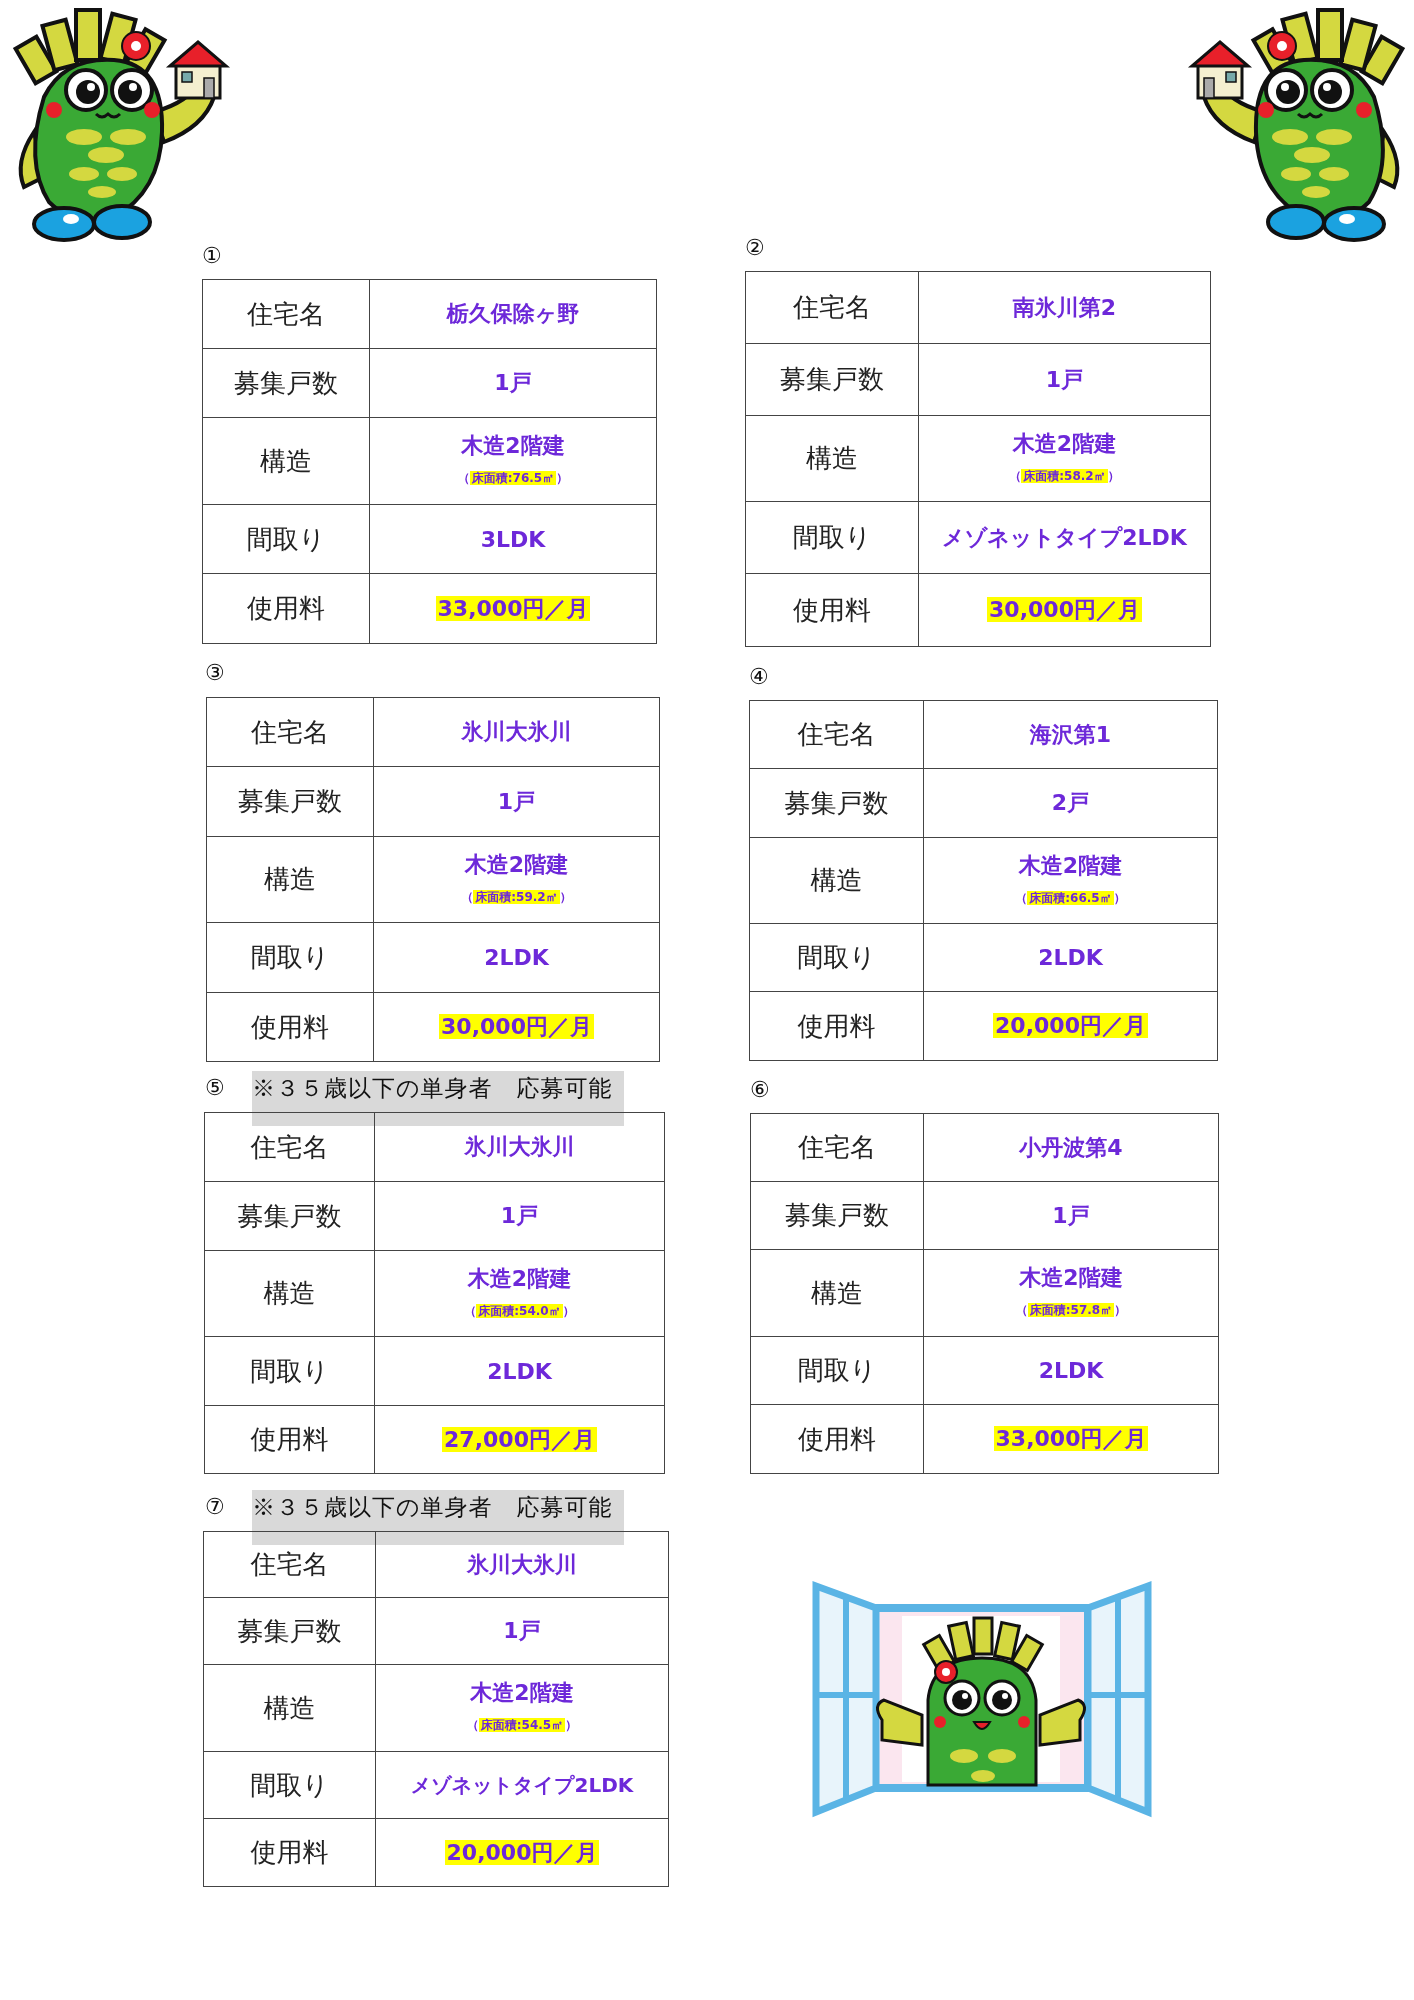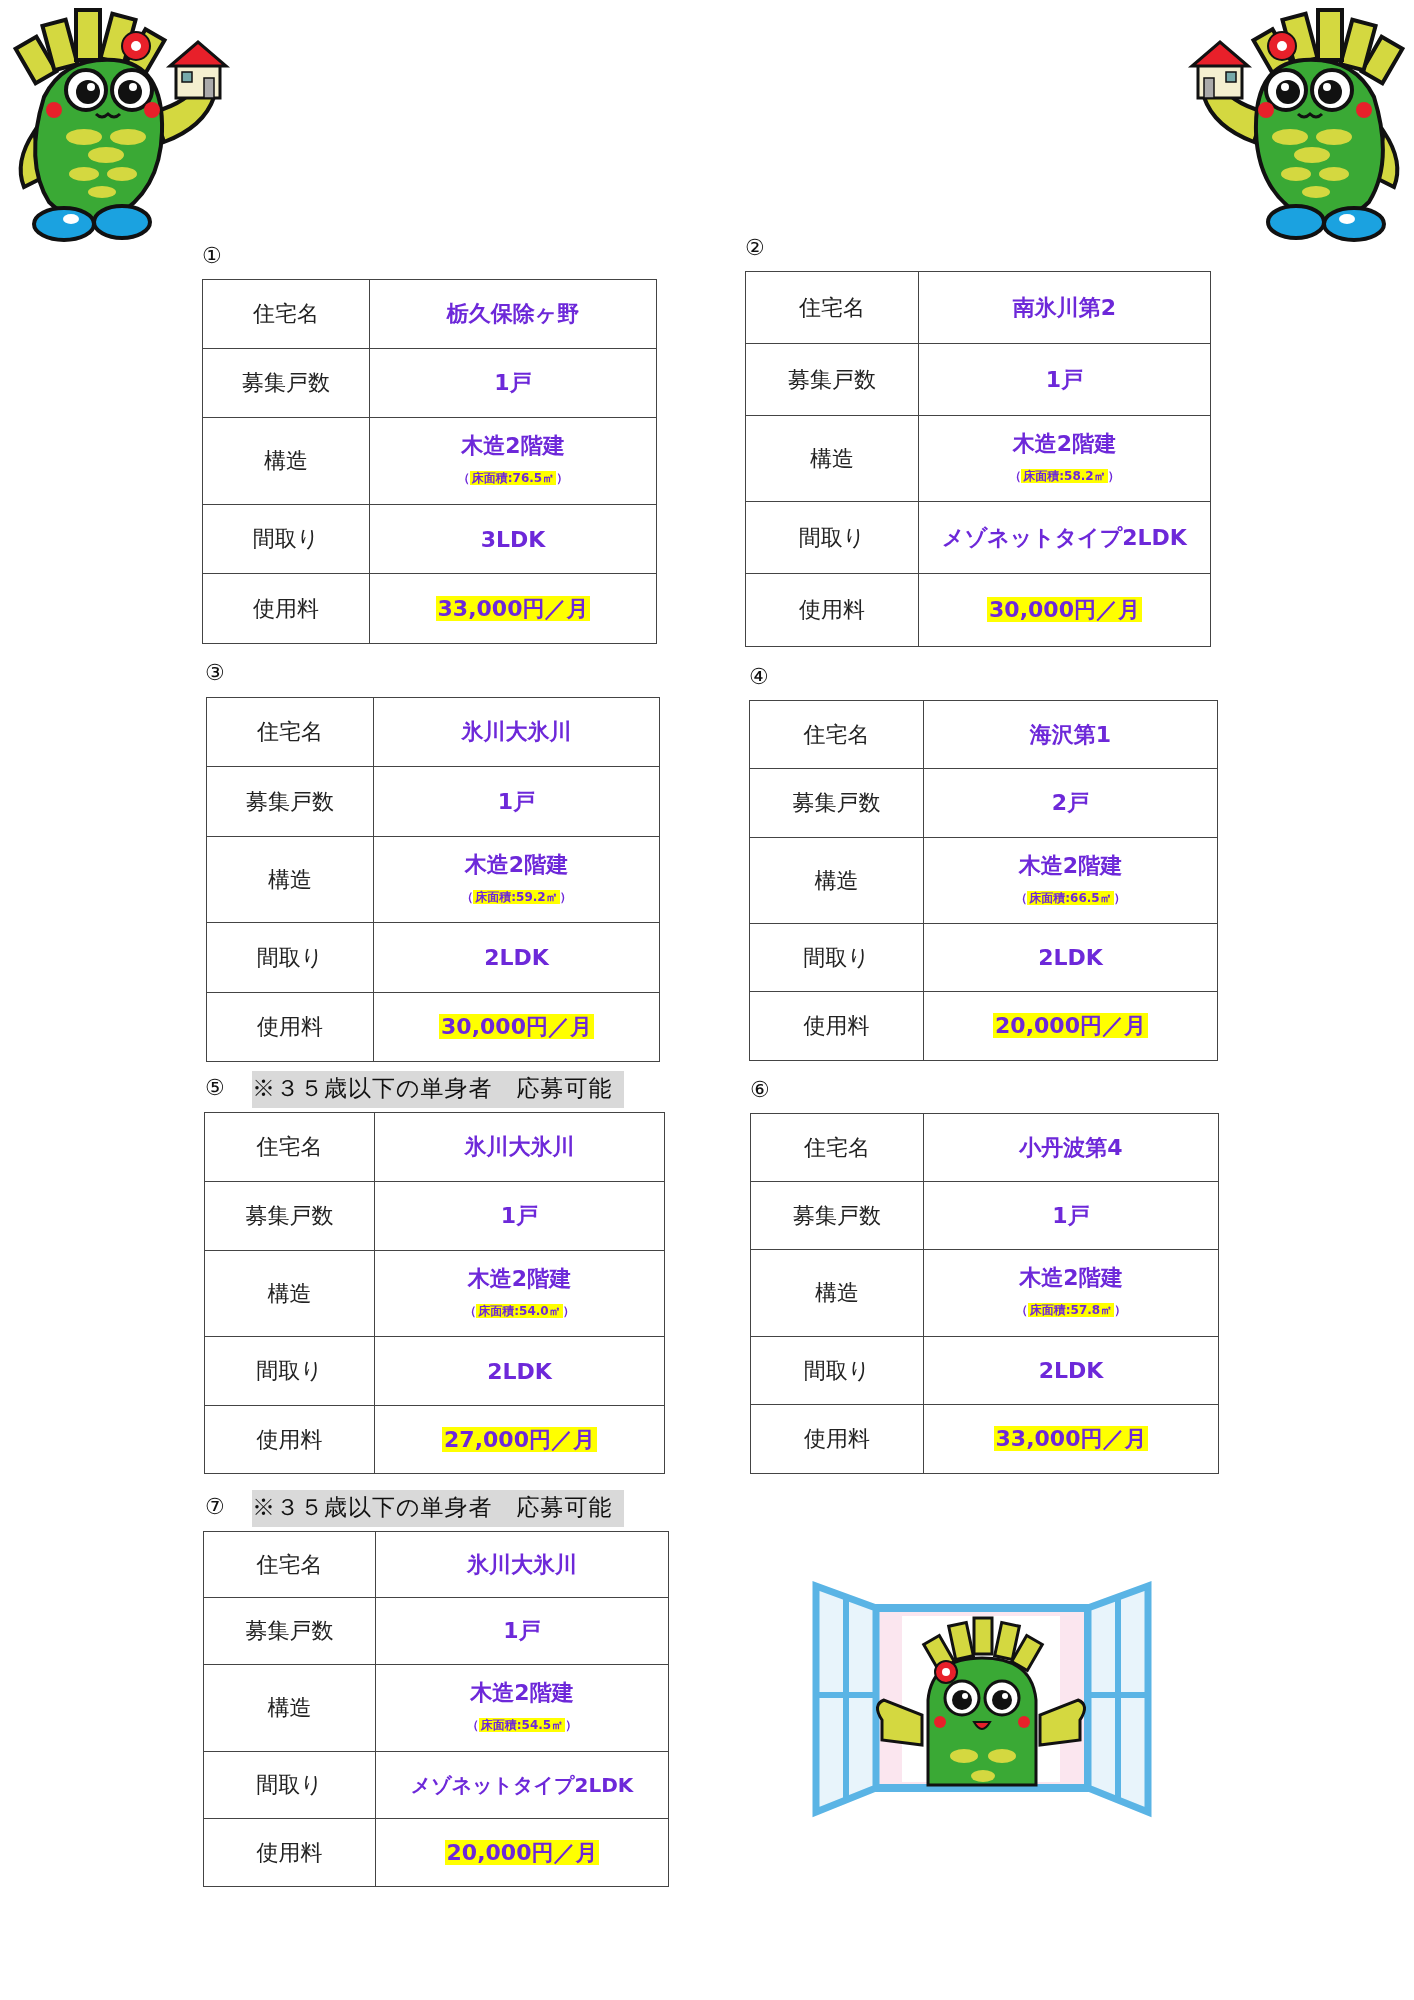--- a/index.html
+++ b/index.html
@@ -1,24 +1,24 @@
 <!DOCTYPE html>
 <html><head>
 <meta charset="utf-8">
 <style>
   html, body { margin: 0; padding: 0; background: #ffffff; }
   body { width: 1414px; height: 2000px; position: relative; overflow: hidden;
          font-family: "DejaVu Sans", "Liberation Sans", sans-serif; color: #111; }
   .marker { position: absolute; font-family: "DejaVu Serif", "Liberation Serif", serif;
             font-size: 22px; color: #111; }
   .note { position: absolute; font-family: "DejaVu Serif", "Liberation Serif", serif;
-          font-size: 23px; background: #d9d9d9; padding: 2px 0 4px 0; letter-spacing: 1px; white-space: nowrap; }
+          font-size: 23px; background: #d9d9d9; padding: 2px 0 22px 0; letter-spacing: 1px; white-space: nowrap; }
   table.unit { position: absolute; border-collapse: collapse; table-layout: fixed; }
   table.unit td { border: 1.6px solid #444; text-align: center; vertical-align: middle; padding: 0; }
-  td.label { font-family: "DejaVu Sans", "Liberation Sans", sans-serif; font-size: 22px; font-weight: normal; color: #222; }
+  td.label { font-family: "DejaVu Sans", "Liberation Sans", sans-serif; font-size: 26px; font-weight: normal; color: #222; }
   td.value { font-family: "DejaVu Sans", "Liberation Sans", sans-serif; font-size: 22px; font-weight: bold; color: #6d28d9; }
   td.value .small { font-size: 20px; }
   .hl { background: #ffff00; padding: 0 2px; }
   .struct-line1 { display: block; line-height: 34px; }
   .struct-line2 { display: block; line-height: 30px; font-size: 12px; }
   .mascot { position: absolute; }
 </style>
 </head>
 <body>
 

